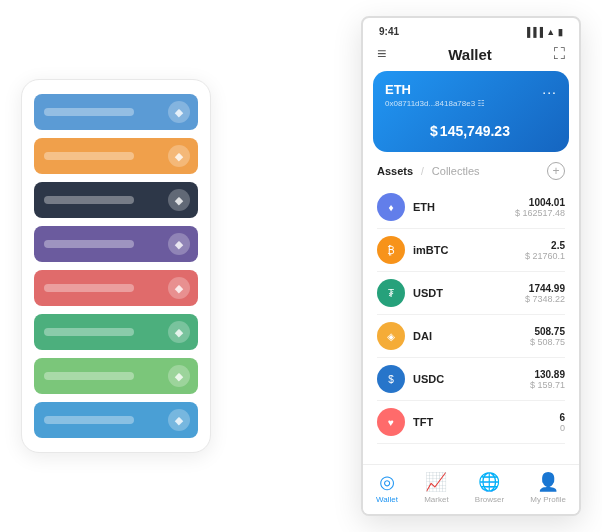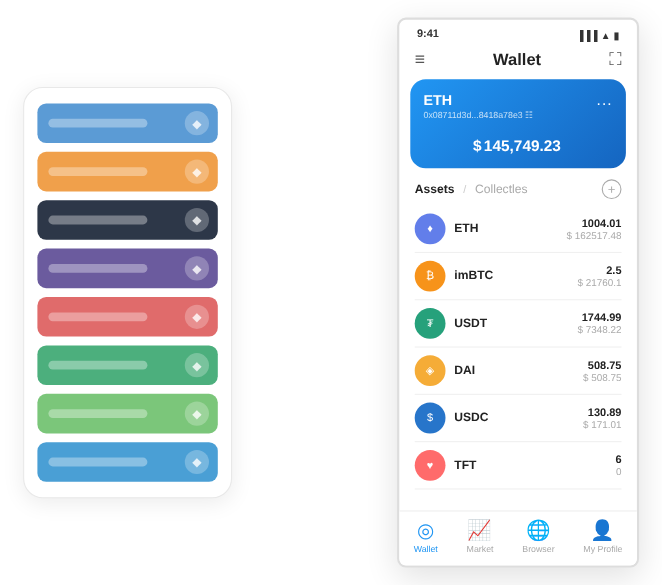--- a/index.html
+++ b/index.html
@@ -434,21 +434,21 @@
           <div class="asset-amount">508.75</div>
           <div class="asset-usd">$ 508.75</div>
         </div>
       </div>
 
       <div class="asset-item">
         <div class="asset-icon usdc-icon">$</div>
         <span class="asset-name">USDC</span>
         <div class="asset-balance">
           <div class="asset-amount">130.89</div>
-          <div class="asset-usd">$ 171.01</div>
+          <div class="asset-usd">$ 159.71</div>
         </div>
       </div>
 
       <div class="asset-item">
         <div class="asset-icon tft-icon">♥</div>
         <span class="asset-name">TFT</span>
         <div class="asset-balance">
           <div class="asset-amount">6</div>
           <div class="asset-usd">0</div>
         </div>

